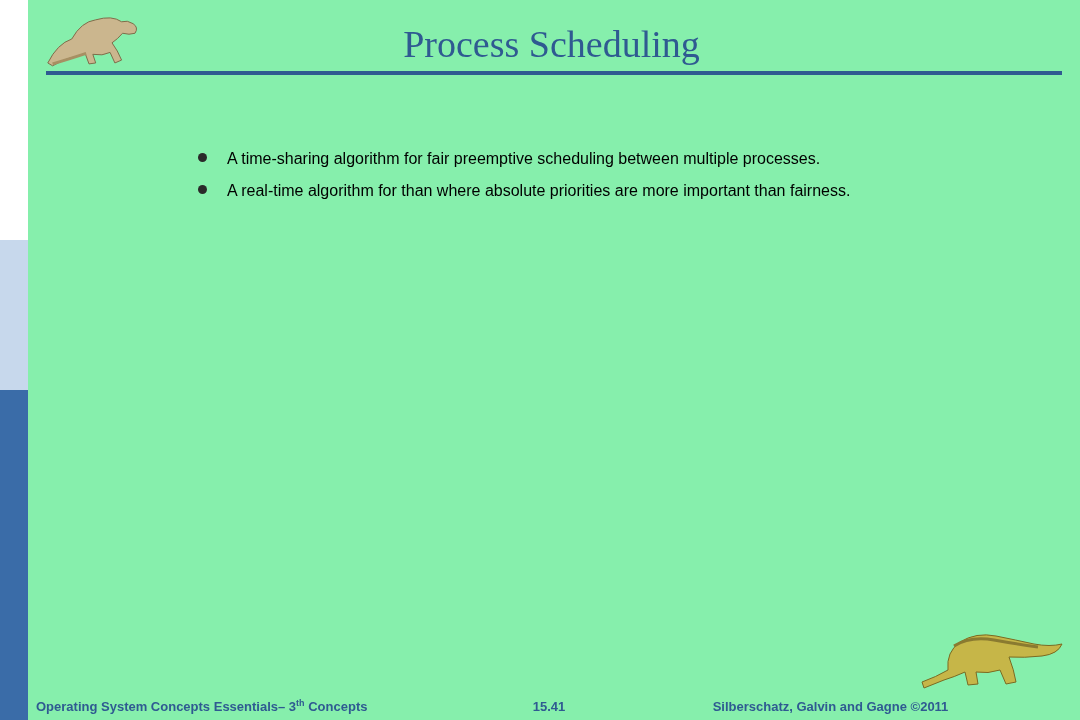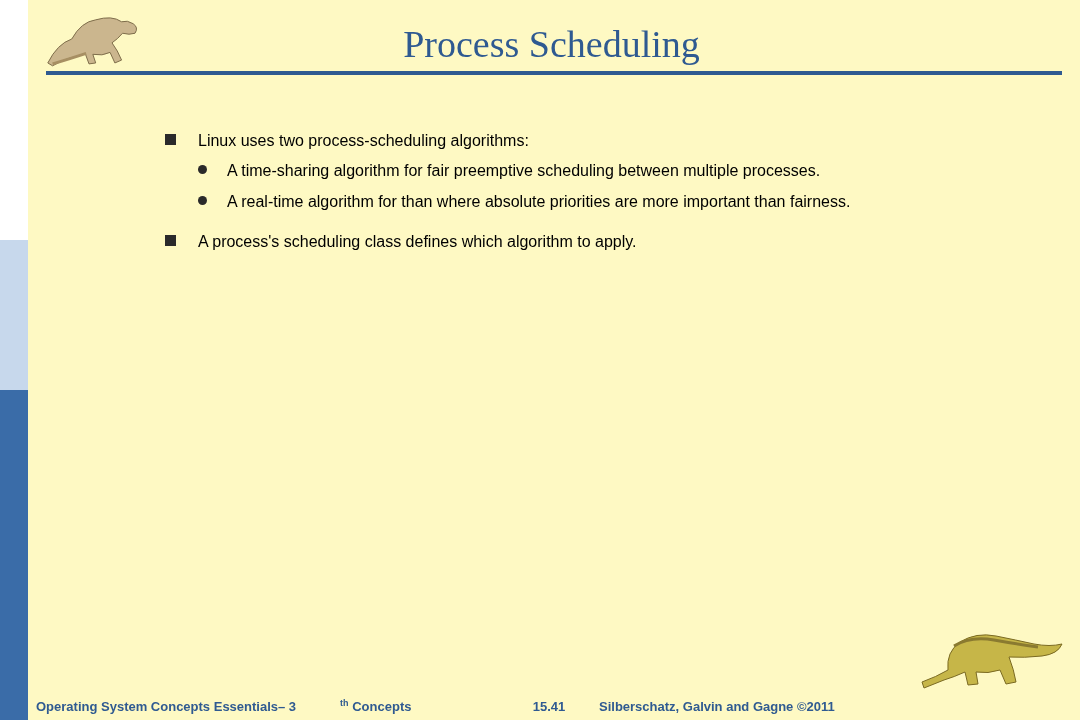--- a/index.html
+++ b/index.html
@@ -1,18 +1,18 @@
 <!DOCTYPE html>
 <html><head>
 <meta charset="utf-8">
 <style>
   * { box-sizing: border-box; margin: 0; padding: 0; }
   html, body { width: 1080px; height: 720px; font-family: Arial, Helvetica, sans-serif; overflow: hidden; }
   .slide {
-    width: 1080px; height: 720px; position: relative; background: #fef9c3;
+    width: 1080px; height: 720px; position: relative; background: #86efac;
   }
   .left-bar-top {
     position: absolute; left: 0; top: 0; width: 28px; height: 240px; background: #ffffff;
   }
   .left-bar-mid {
     position: absolute; left: 0; top: 240px; width: 28px; height: 150px; background: #c7d8ec;
   }
   .left-bar-bottom {
     position: absolute; left: 0; top: 390px; width: 28px; height: 330px; background: #3a6ca8;
   }
@@ -34,38 +34,38 @@
   }
   .body {
     position: absolute; left: 165px; right: 60px; top: 130px;
     font-size: 16px; color: #000; line-height: 1.35;
   }
   .l1 { display: flex; margin-bottom: 8px; }
   .l1 .bullet-sq {
     width: 11px; height: 11px; background: #2a2a2a; flex: 0 0 11px; margin-top: 4px; margin-right: 22px;
   }
   .l1 .txt { flex: 1; font-weight: normal; }
-  .subwrap { margin-left: 33px; margin-top: 2px; margin-bottom: 14px; }
+  .subwrap { margin-left: 33px; margin-top: 18px; margin-bottom: 14px; }
   .l2 { display: flex; margin-bottom: 10px; }
   .l2 .bullet-dot {
     width: 9px; height: 9px; border-radius: 50%; background: #2a2a2a; flex: 0 0 9px;
     margin-top: 5px; margin-right: 20px;
   }
   .l2 .txt { flex: 1; }
   .spacer { height: 4px; }
   .footer {
     position: absolute; left: 0; right: 0; bottom: 0; height: 38px;
     display: flex; align-items: flex-end; padding: 0 18px 6px 36px;
     font-size: 13px; color: #2f5a91; font-weight: bold;
     font-family: Arial, Helvetica, sans-serif;
   }
   .footer .left  { flex: 1; text-align: left; }
   .footer .center{ flex: 0 0 auto; text-align: center; min-width: 100px; }
-  .footer .right { flex: 1; text-align: left; }
-  .footer sup { font-size: 9px; margin-left: 44px; }
+  .footer .right { flex: 1; text-align: center; }
+  .footer sup { font-size: 9px; }
   .dino-bottom {
     position: absolute; right: 14px; bottom: 28px; width: 150px; height: 70px;
   }
 </style>
 </head>
 <body>
 
 <div class="slide">
   <div class="left-bar-top"></div>
   <div class="left-bar-mid"></div>
@@ -79,41 +79,33 @@
           <path d="M10 56 Q30 50 45 45" stroke="#a78f63" stroke-width="3" fill="none"></path>
         </svg>
       </div>
       <div class="title">Process Scheduling</div>
     </div>
     <div class="title-rule"></div>
   </div>
 
   <div class="body">
 
-    <div class="l1">
-      <span class="bullet-sq"></span>
-      <span class="txt">Linux uses two process-scheduling algorithms:</span>
-    </div>
     <div class="subwrap">
       <div class="l2">
         <span class="bullet-dot"></span>
         <span class="txt">A time-sharing algorithm for fair preemptive scheduling between multiple processes.</span>
       </div>
       <div class="l2">
         <span class="bullet-dot"></span>
         <span class="txt">A real-time algorithm for than where absolute priorities are more important than fairness.</span>
       </div>
     </div>
 
     <div class="spacer"></div>
 
-    <div class="l1">
-      <span class="bullet-sq"></span>
-      <span class="txt">A process's scheduling class defines which algorithm to apply.</span>
-    </div>
 
   </div>
 
   <div class="dino-bottom">
     <svg viewBox="0 0 150 70" width="150" height="70">
       <path d="M6 60 Q20 55 32 48 Q30 30 44 20 Q60 10 80 14 Q100 18 118 22 Q134 25 146 22 Q142 32 126 34 Q108 36 93 35 Q98 48 100 60 L90 62 L84 48 Q72 52 60 50 L62 62 L52 63 L49 50 Q38 55 28 58 Q18 62 8 66 Z" fill="#c6b648" stroke="#7a6a22" stroke-width="1"></path>
       <path d="M38 24 Q54 14 78 18 Q100 22 122 25" stroke="#8a7a30" stroke-width="3" fill="none"></path>
     </svg>
   </div>
 

